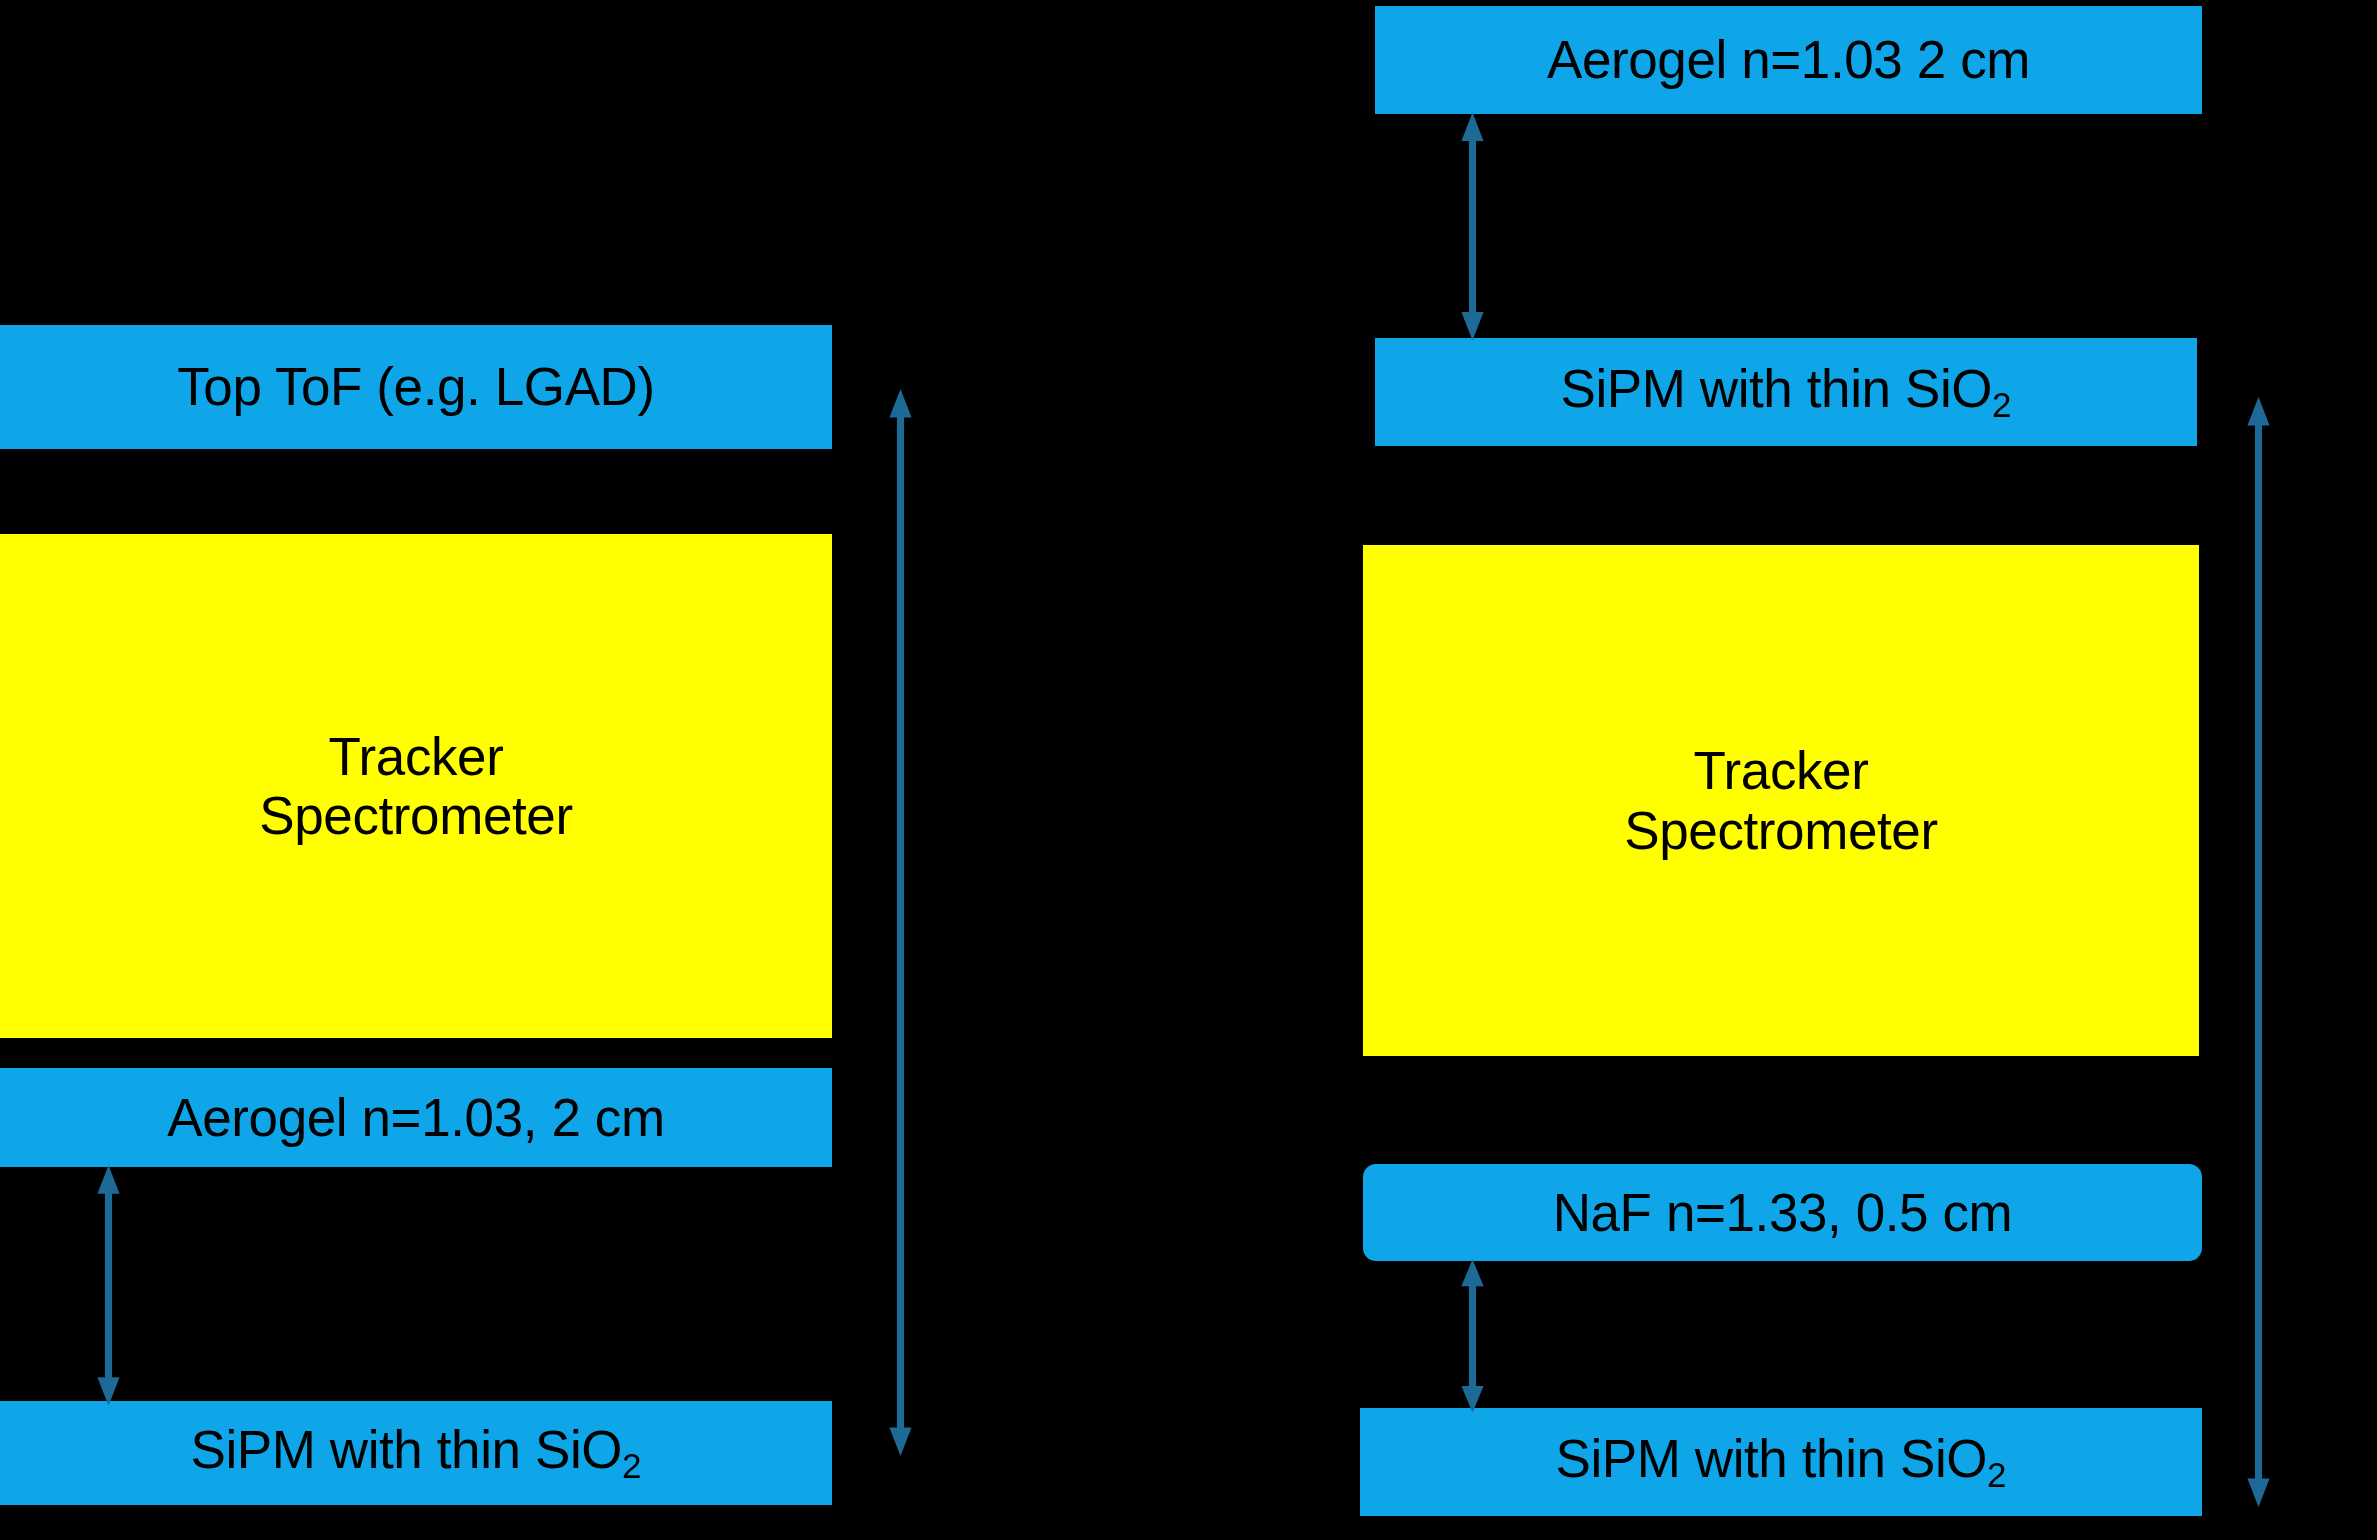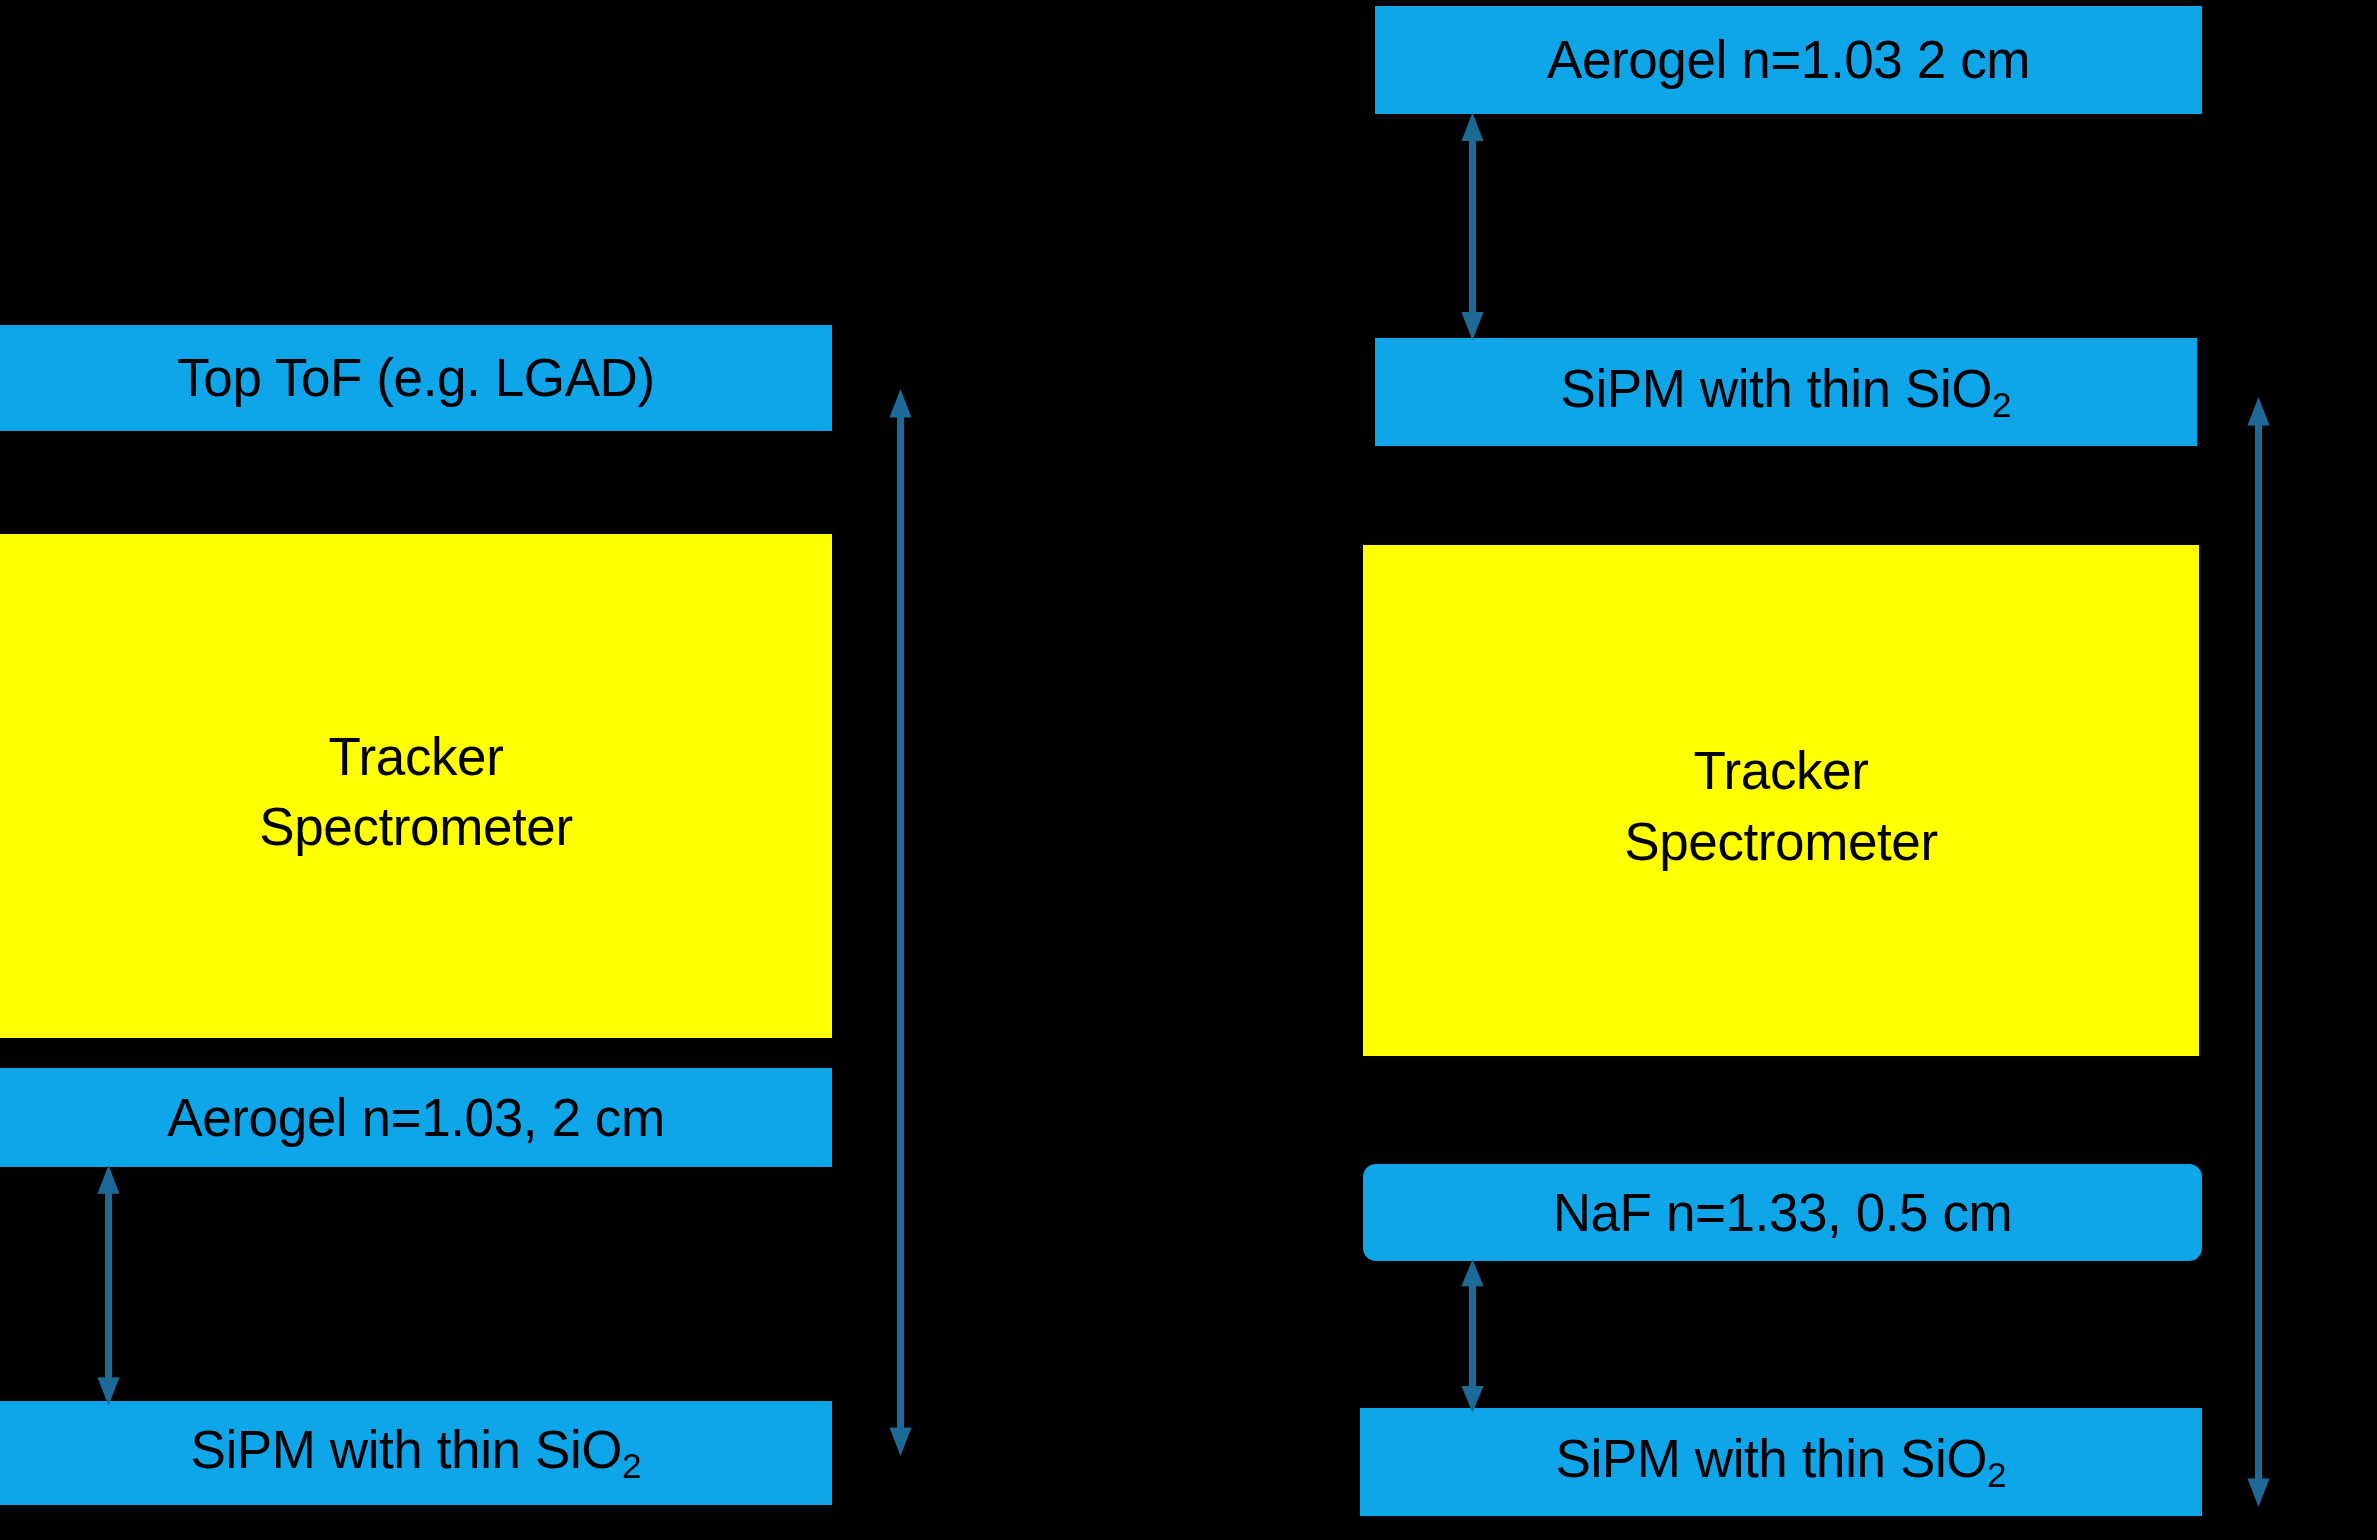--- a/index.html
+++ b/index.html
@@ -39,34 +39,34 @@
     font-family: "Liberation Sans", sans-serif;
     font-size: 53px;
     font-weight: 400;
     letter-spacing: -0.4px;
   }
   .lbl sub {
     font-size: 0.66em;
     vertical-align: -0.30em;
     letter-spacing: 0;
   }
-  .lbl .ln { display: block; margin-top: 11px; }
+  .lbl .ln { display: block; }
 
   
   .arrow-svg {
     position: absolute;
     overflow: visible;
   }
 </style>
 </head>
 <body>
 
 <div id="canvas">
 
-  <div class="blk green" style="left:0px; top:325px; width:832px; height:106px;text-align:center;">
+  <div class="blk green" style="left:0px; top:325px; width:832px; height:124px;text-align:center;">
     <span class="lbl">Top ToF (e.g. LGAD)</span>
   </div>
 
   <div class="blk yellow" style="left:0px; top:534px; width:832px; height:504px;">
     <span class="lbl">
       <span class="ln">Tracker</span>
       <span class="ln">Spectrometer</span>
     </span>
   </div>
 

